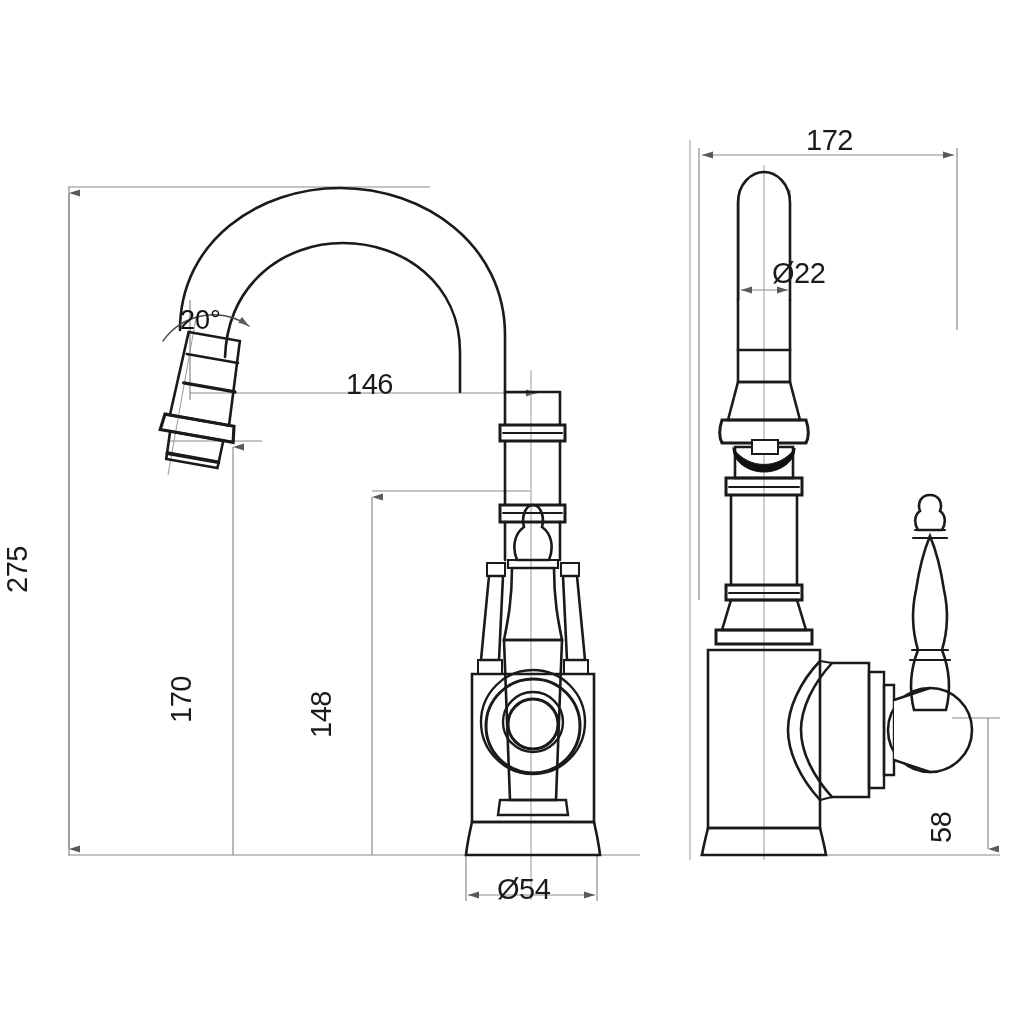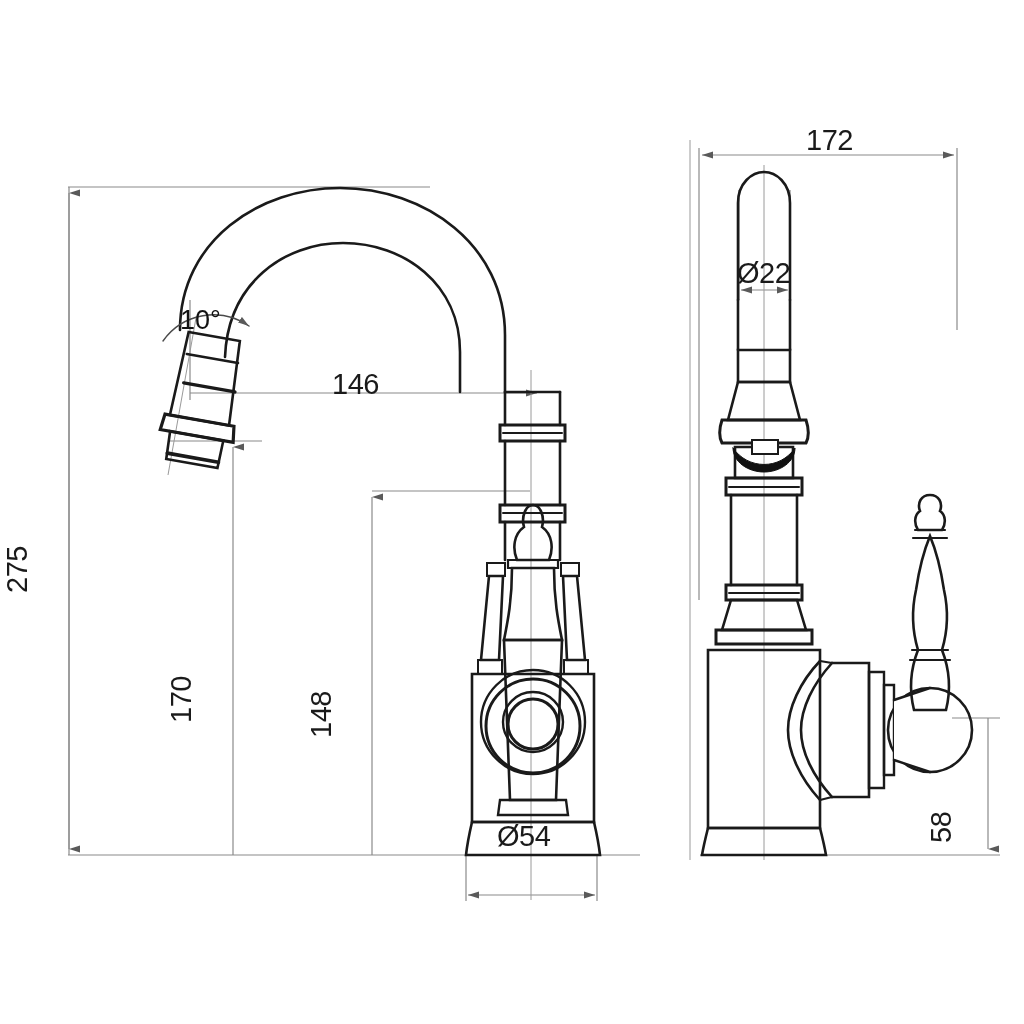--- a/index.html
+++ b/index.html
@@ -233,31 +233,31 @@
         <path d="M 910,660 L 950,660" stroke-width="2.2"></path>
 
         <path d="M 918,530 C 914,524 914,515 920,511 C 917,503 921,495 930,495
                  C 939,495 943,503 940,511 C 946,515 946,524 942,530 Z"></path>
         <path d="M 915,530 L 945,530" stroke-width="2.2"></path>
         <path d="M 913,538 L 947,538" stroke-width="2.2"></path>
       </g>
     </g>
   </svg>
 
-  <span class="ang-label" style="left:180px; top:305px;">10°</span>
-
-  <span class="dim-label" style="left:332px; top:368px;text-align:center;">146</span>
+  <span class="ang-label" style="left:180px; top:305px;">20°</span>
+
+  <span class="dim-label" style="left:346px; top:368px;text-align:center;">146</span>
 
   <span class="dim-label rot90" style="left:34px; top:560px;">275</span>
 
   <span class="dim-label rot90" style="left:198px; top:690px;">170</span>
 
   <span class="dim-label rot90" style="left:338px; top:705px;">148</span>
 
-  <span class="dim-label" style="left:497px; top:820px;text-align:right;">Ø54</span>
+  <span class="dim-label" style="left:497px; top:873px;text-align:right;">Ø54</span>
 
   <span class="dim-label" style="left:806px; top:124px;">172</span>
 
-  <span class="dim-label" style="left:737px; top:257px;">Ø22</span>
+  <span class="dim-label" style="left:772px; top:257px;">Ø22</span>
 
   <span class="dim-label rot90" style="left:958px; top:810px;">58</span>
 
 </div>
 
 </body></html>

